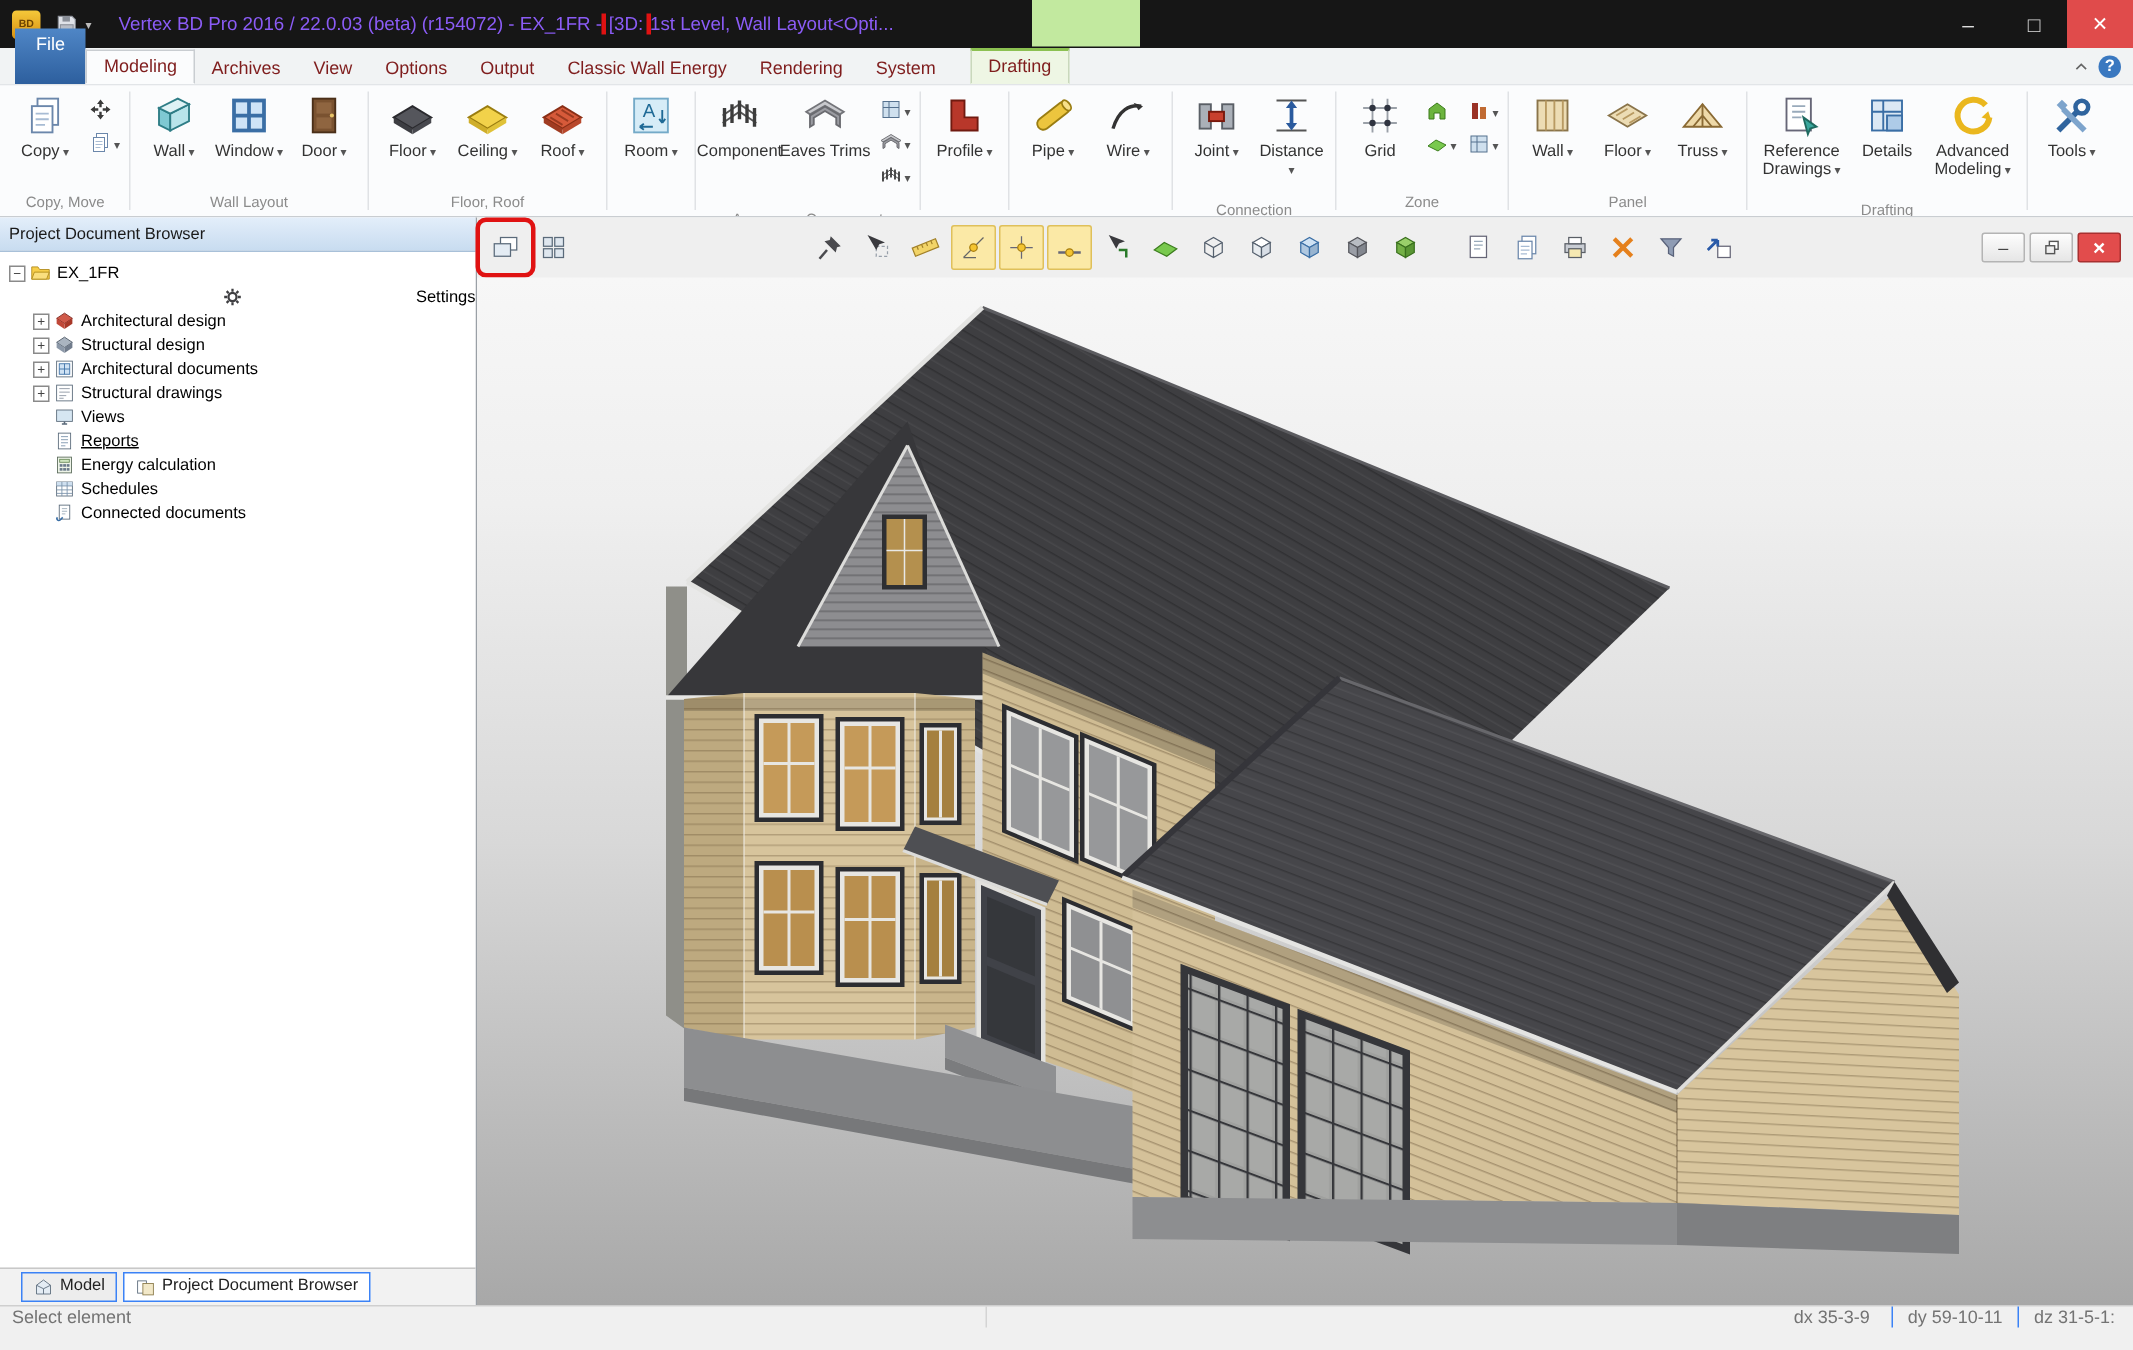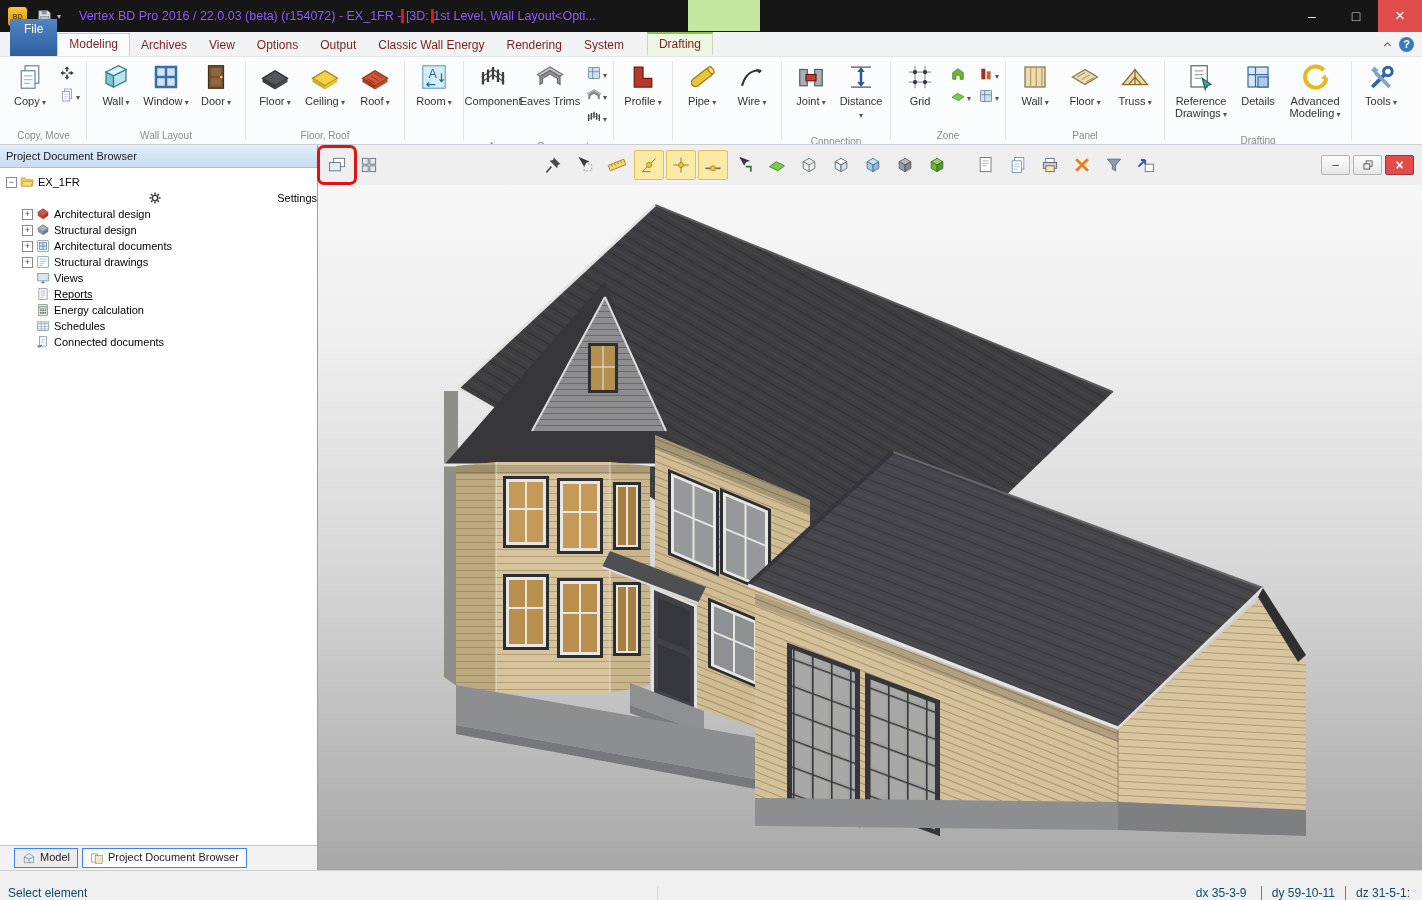--- a/index.html
+++ b/index.html
@@ -91,21 +91,21 @@
   .cwbtn{width:29px;height:20px;border:1px solid #b4b4b4;background:linear-gradient(#fdfdfd,#e6e6e6);
          display:flex;align-items:center;justify-content:center;border-radius:2px;font-size:12px;color:#444;}
   .cwbtn .ic14{width:14px;height:14px;}
   .cwbtn.close{background:#e24c4c;border-color:#a83030;color:#fff;font-weight:bold;font-size:14px;}
   .vp-canvas{position:absolute;left:0;right:0;top:40px;bottom:0;
              background:linear-gradient(180deg,#f7f7f7 0%,#efefef 22%,#d8d8d8 55%,#a8a8a8 100%);}
   .vp-canvas svg{display:block;width:100%;height:100%;}
 
   
   .statusbar{position:absolute;left:0;bottom:0;width:100%;height:30px;background:#f0f0f0;
-             border-top:1px solid #cfcfcf;display:flex;align-items:flex-end;font-size:12px;color:#0c4a6e;}
+             border-top:1px solid #cfcfcf;display:flex;align-items:flex-start;font-size:12px;color:#737373;}
   .sb-msg{width:658px;display:flex;align-items:center;padding-left:8px;border-right:1px solid #d4d4d4;}
   .sb-fill{flex:1;border-right:1px solid #d4d4d4;}
   .sb-cell{display:flex;align-items:center;padding:0 10px;border-right:1px solid #3b82f6;min-width:76px;}
   .sb-cell:last-child{border-right:none;overflow:hidden;white-space:nowrap;}
 </style>
 </head>
 <body>
 
 <div class="app">
 

